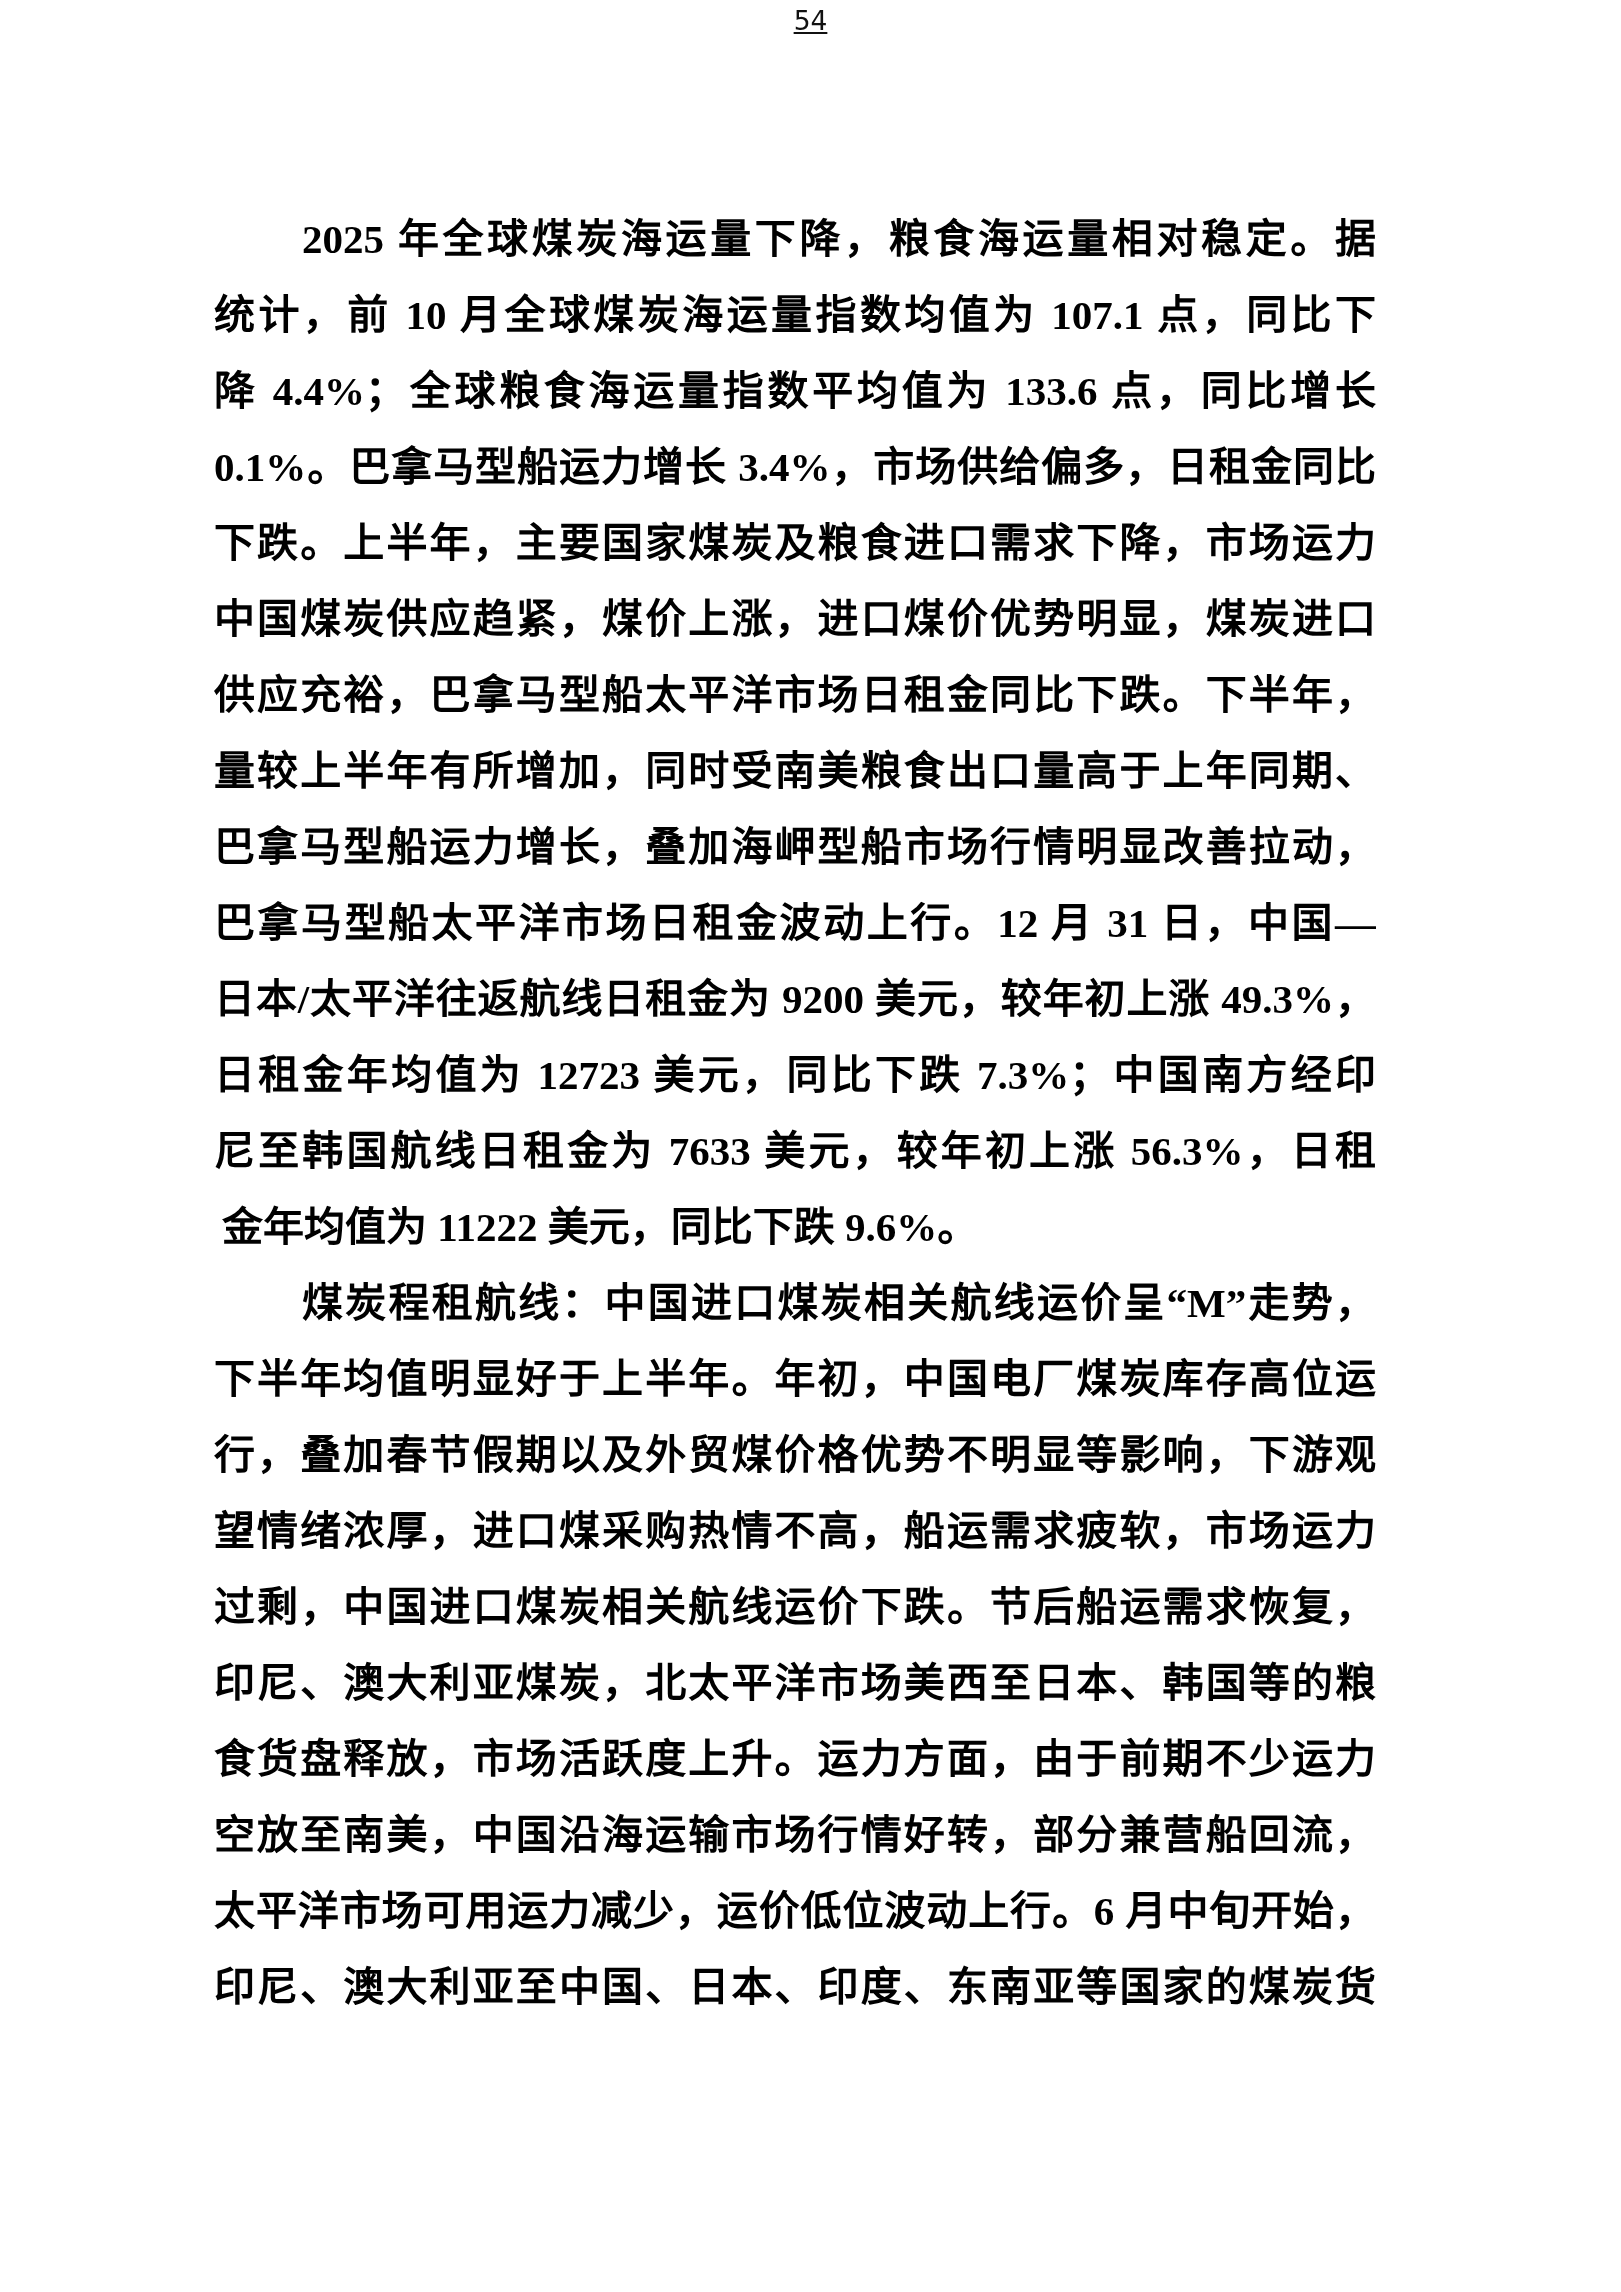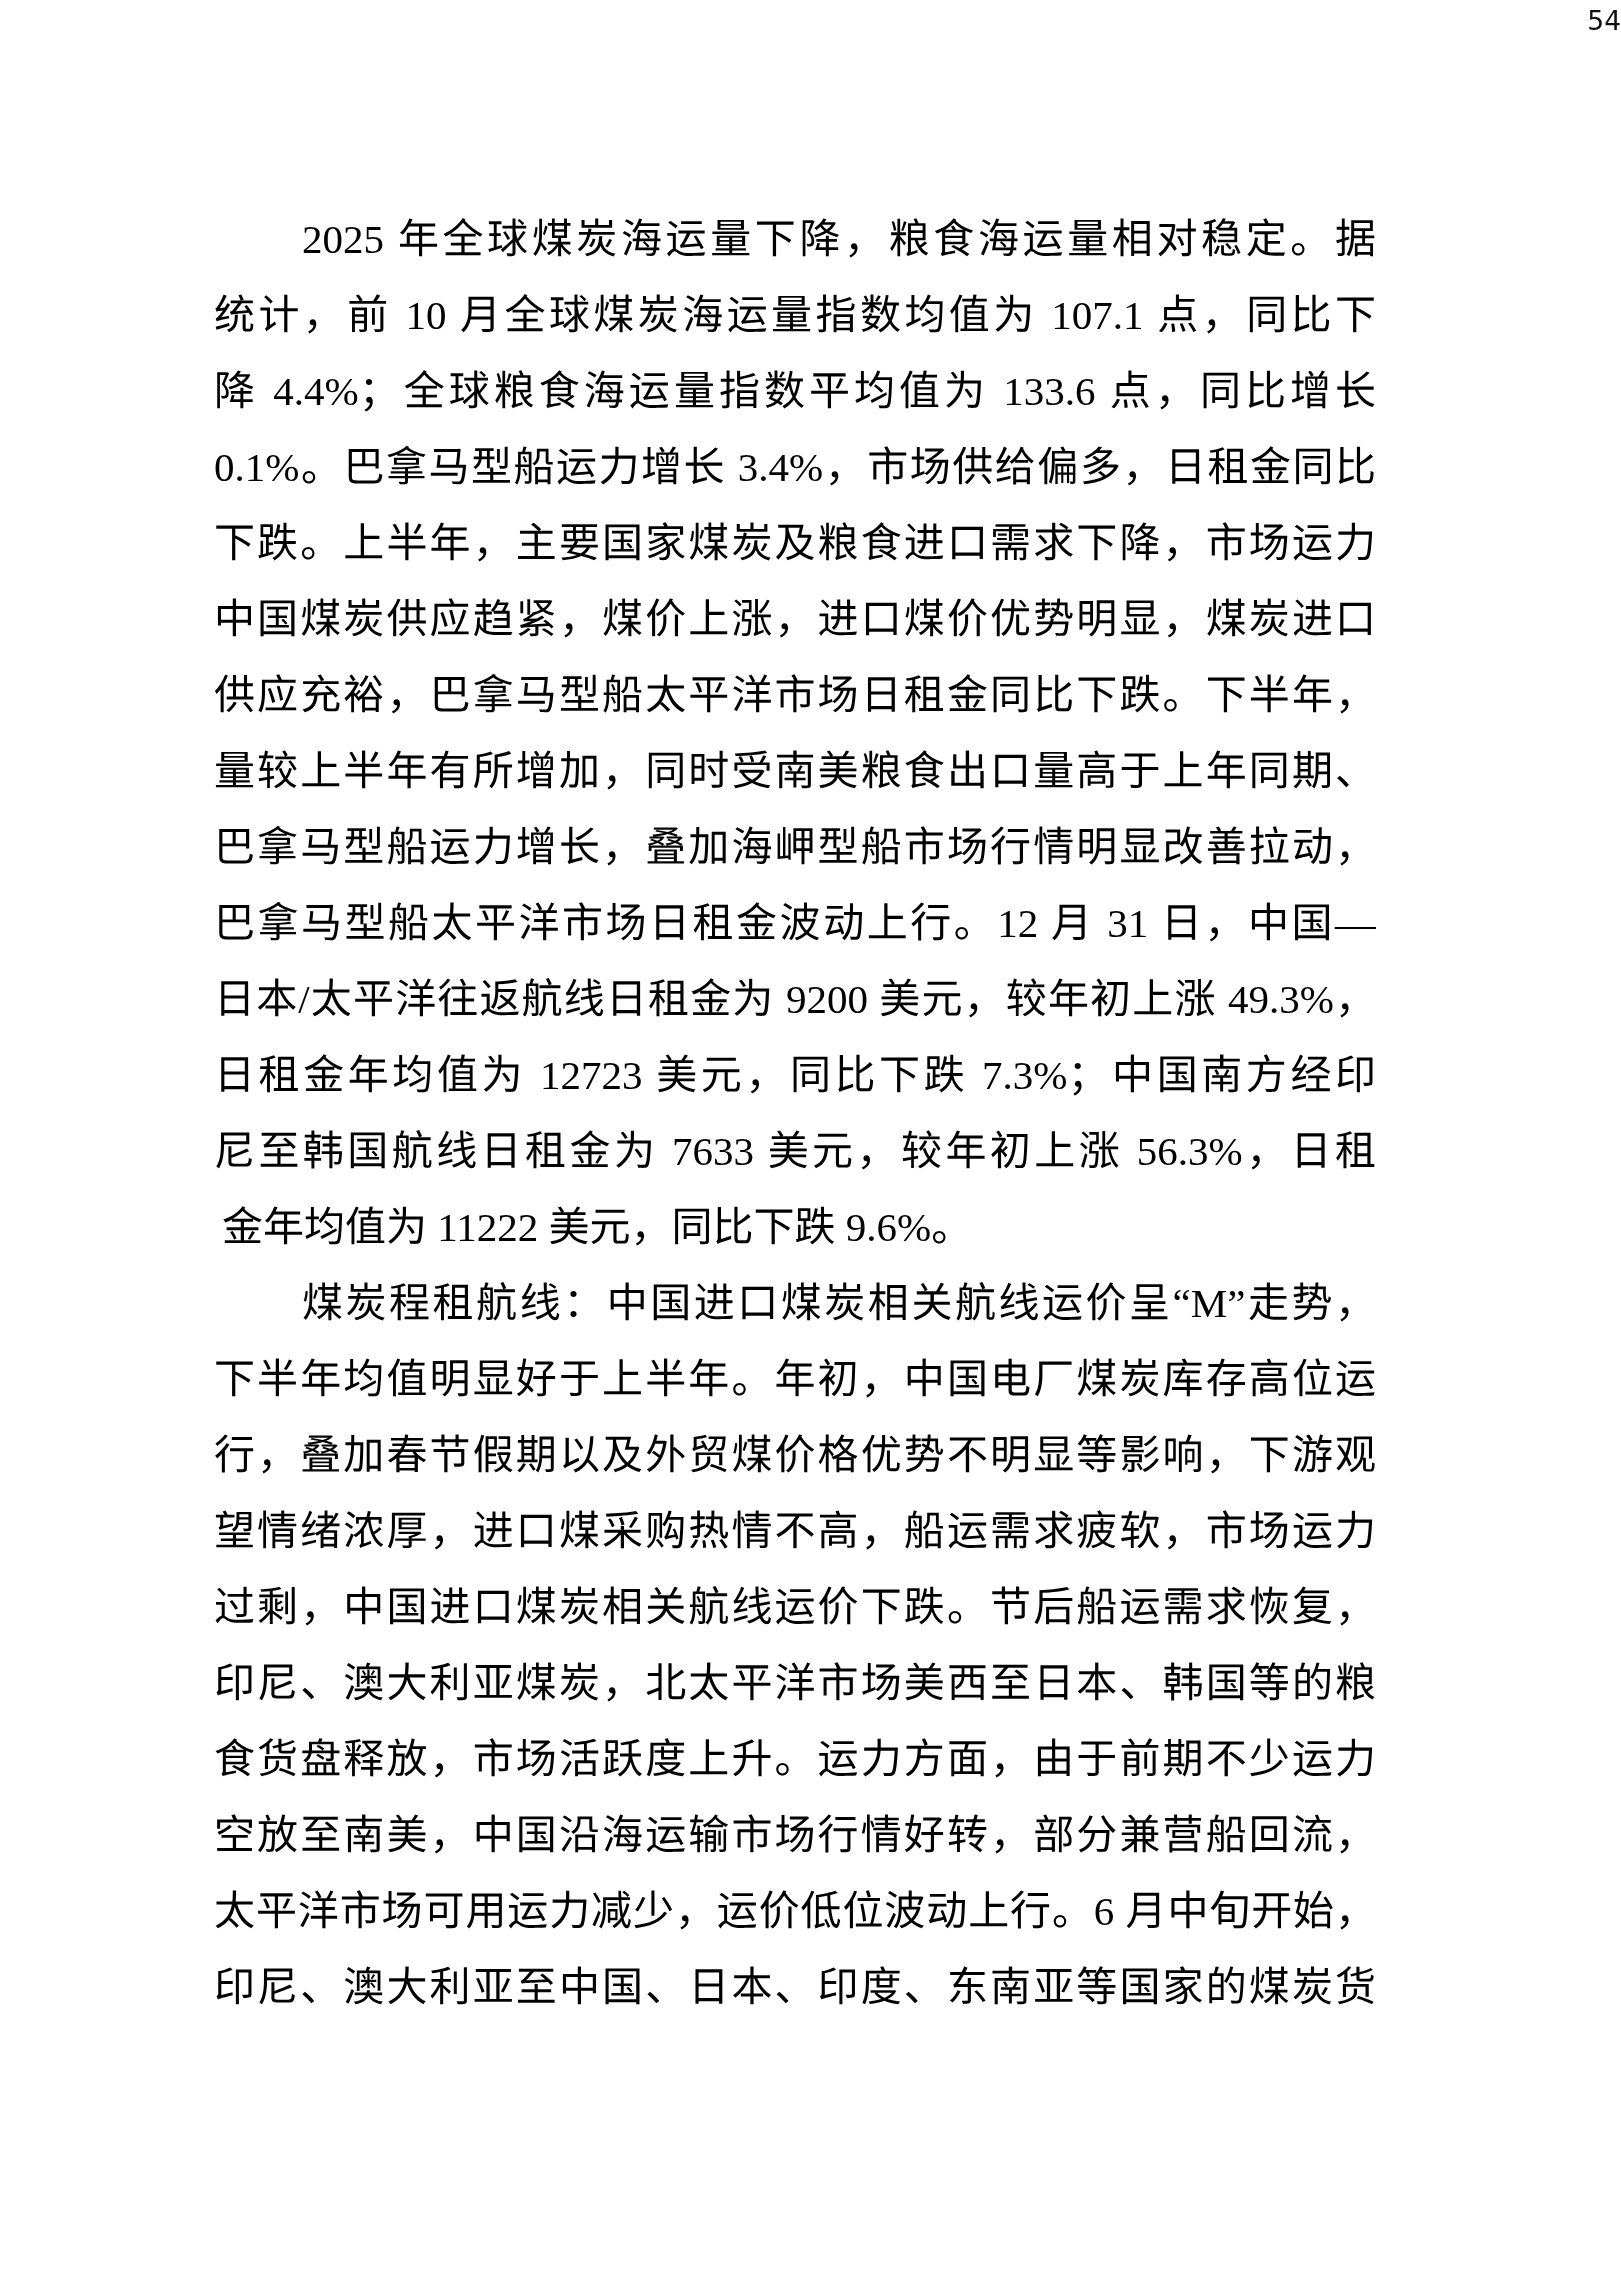--- a/index.html
+++ b/index.html
@@ -13,35 +13,37 @@
     height: 2293px;
     background: #ffffff;
     color: #000000;
     overflow: hidden;
   }
   .page-number {
     position: absolute;
     top: 5.9px;
     left: 0;
     width: 100%;
-    text-align: right;
+    text-align: center;
     font-family: "DejaVu Sans", "Liberation Sans", sans-serif;
     font-size: 26.5px;
     line-height: 29px;
     color: #111111;
+    text-decoration: underline;
   }
   .body-text {
     position: absolute;
     left: 214px;
     top: 201px;
     width: 1162px;
     font-family: "Liberation Serif", "DejaVu Serif", serif;
     font-size: 41px;
     line-height: 76px;
     color: #000000;
+    font-weight: bold;
   }
   .paragraph {
     margin: 0;
     padding: 0;
   }
   .line {
     width: 100%;
     text-align: justify;
     text-align-last: justify;
     -moz-text-align-last: justify;

